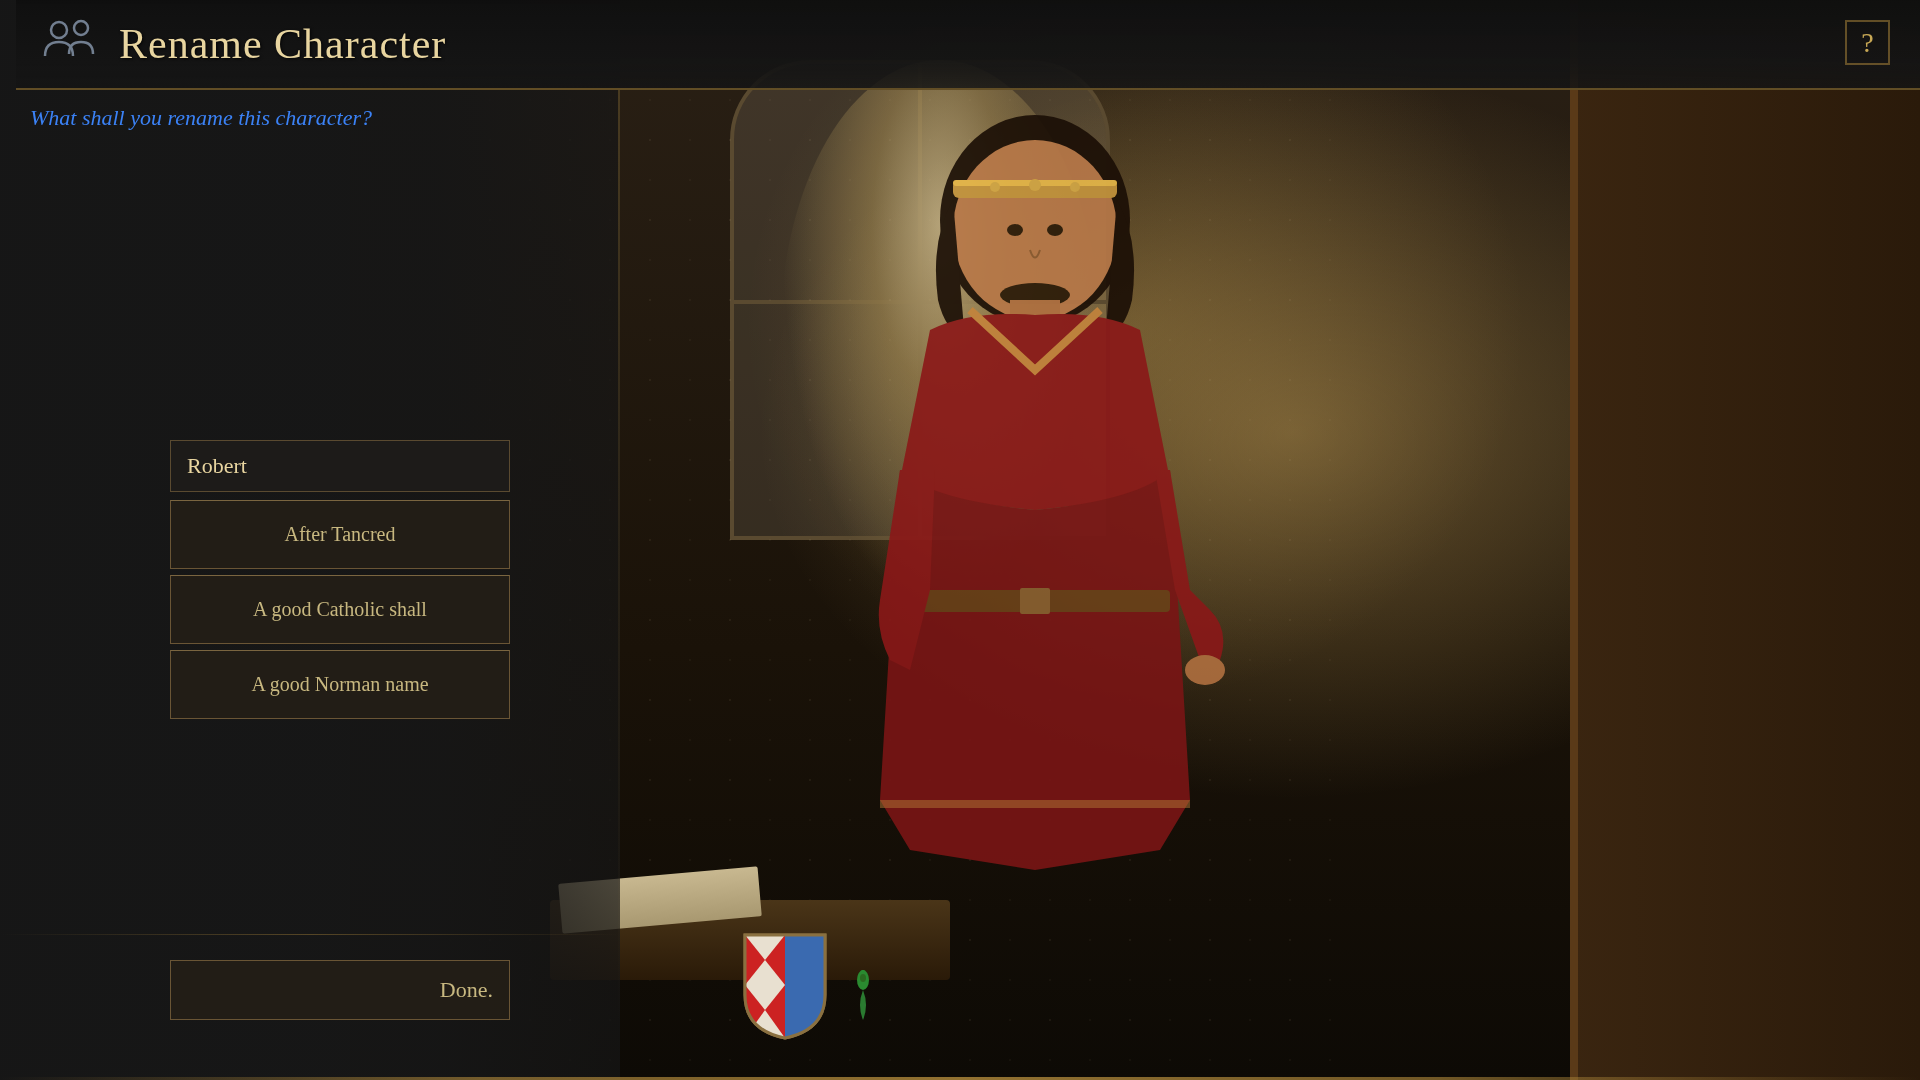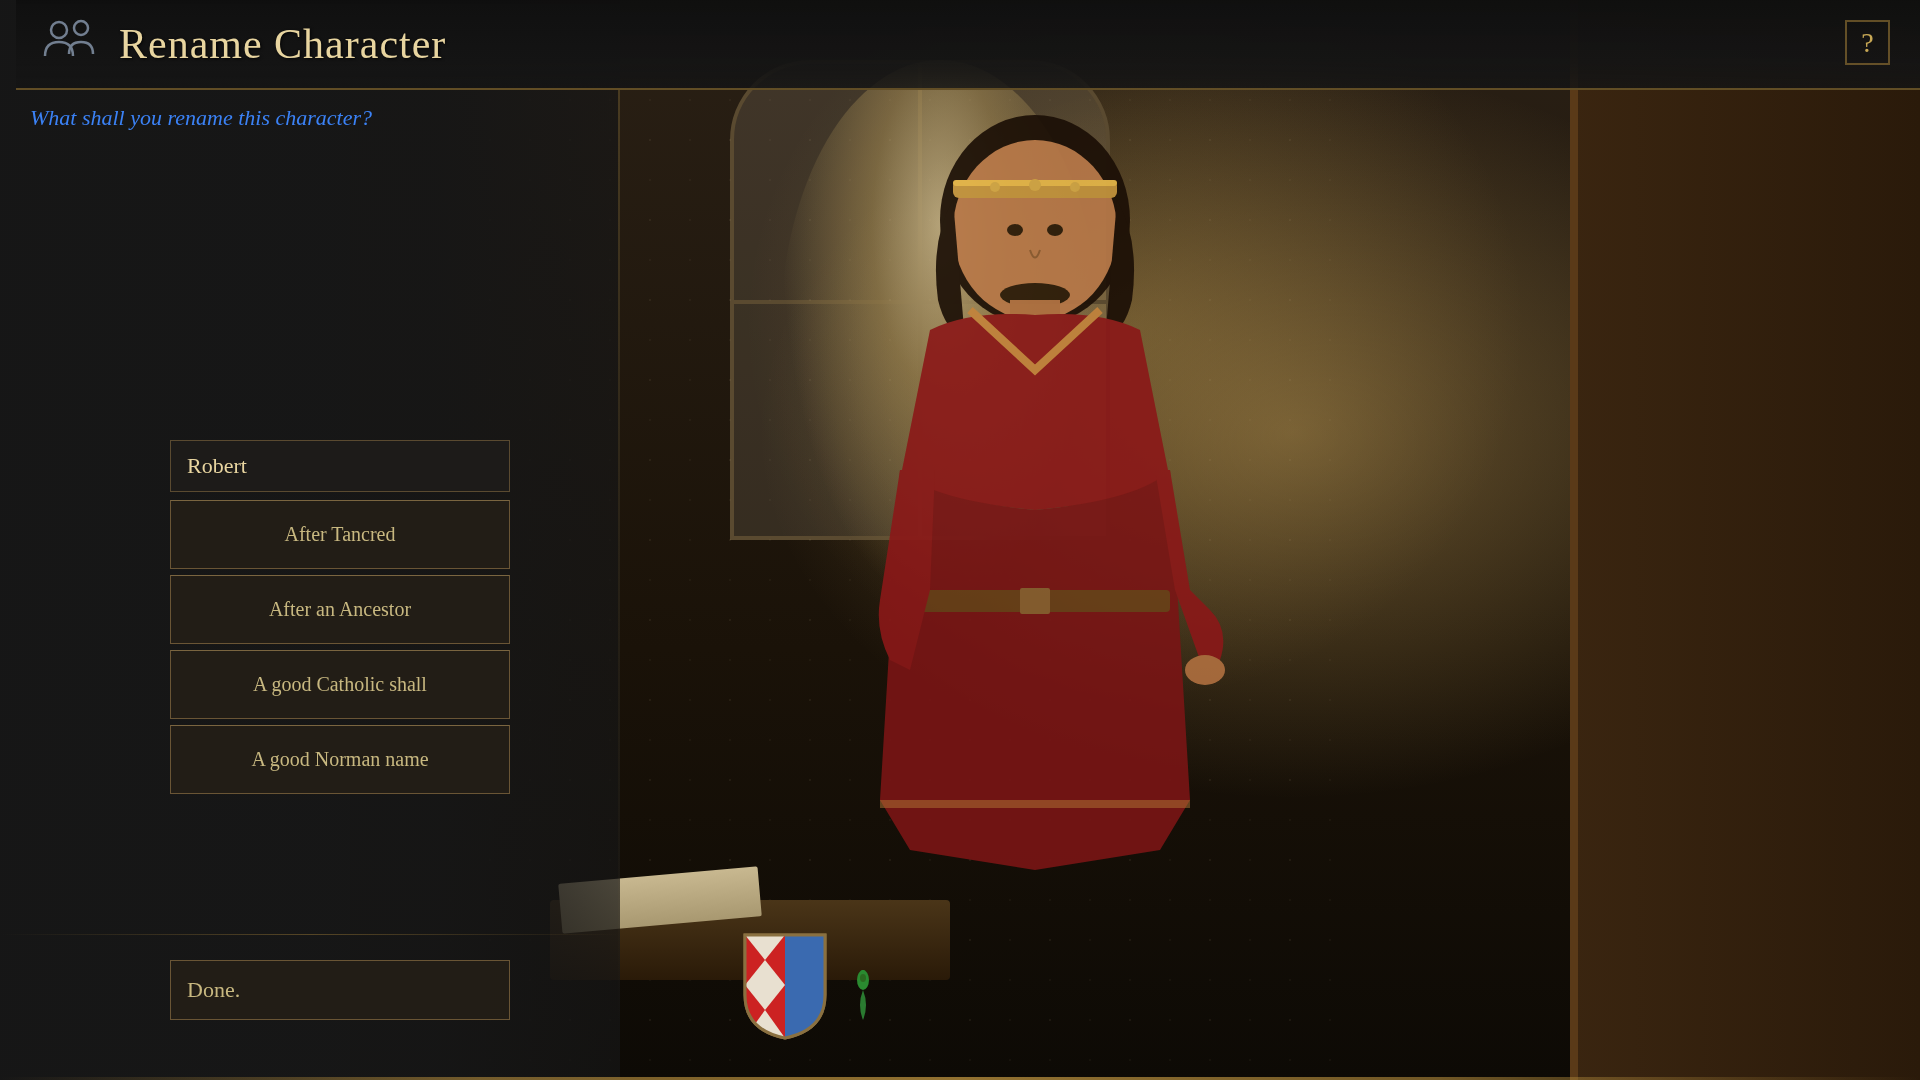--- a/index.html
+++ b/index.html
@@ -257,21 +257,21 @@
       bottom: 60px;
       left: 170px;
       width: 340px;
       padding: 16px;
       background: rgba(35, 30, 22, 0.9);
       border: 1px solid #6a5535;
       color: #c8b880;
       font-size: 22px;
       font-family: Georgia, serif;
       cursor: pointer;
-      text-align: left;
+      text-align: right;
     }
 
     
     .heraldry-container {
       position: absolute;
       bottom: 40px;
       left: 740px;
       display: flex;
       align-items: flex-end;
       gap: 8px;
@@ -462,23 +462,20 @@
 
 <div class="name-input-container">
   <input class="name-input" type="text" value="Robert" style="">
 </div>
 
 <div class="options-container">
   <button class="option-btn">
     <span>After Tancred</span>
   </button>
   <button class="option-btn">
-    <span>After an Ancestor</span>
-  </button>
-  <button class="option-btn">
     <span>A good Catholic shall</span>
   </button>
   <button class="option-btn">
     <span>A good Norman name</span>
   </button>
 </div>
 
 <div class="bottom-separator"></div>
 
 <button class="done-btn">Done.</button>

